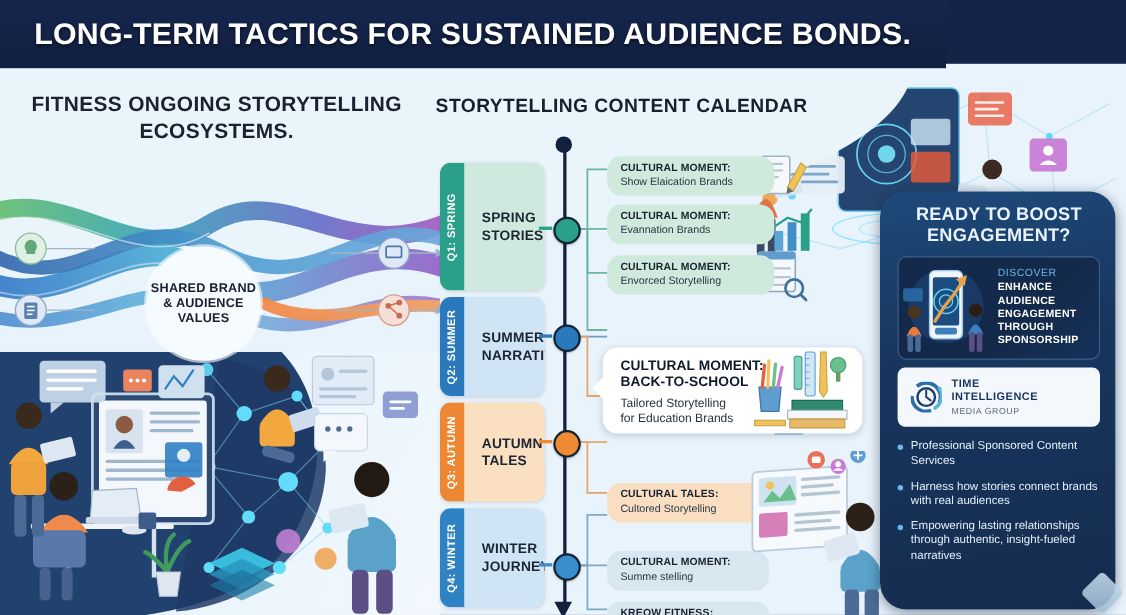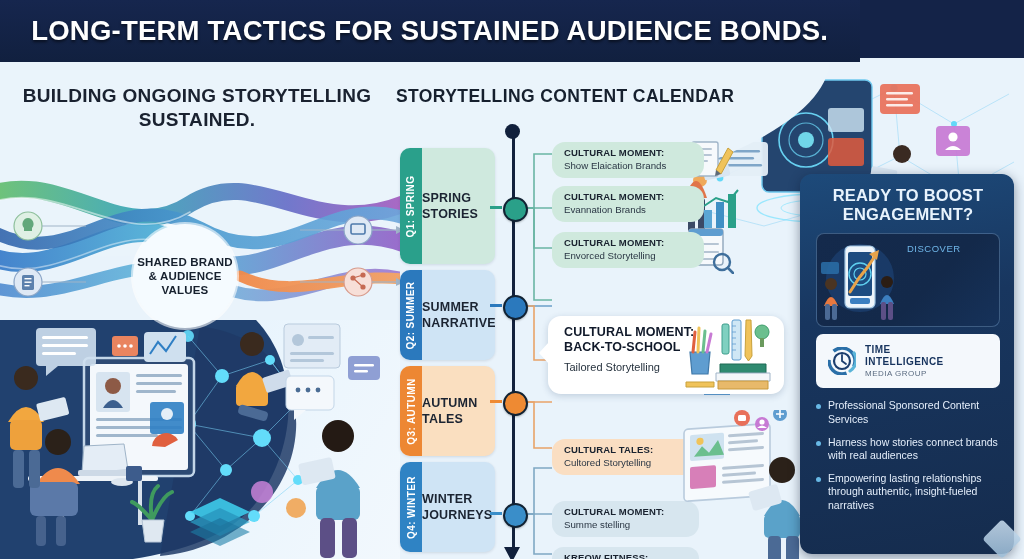--- a/index.html
+++ b/index.html
@@ -92,21 +92,21 @@
     box-shadow:0 1px 3px rgba(20,40,70,.13);
   }
   .q-tab{
     width:22px;display:flex;align-items:center;justify-content:center;flex:0 0 22px;
   }
   .q-tab span{
     transform:rotate(-90deg);white-space:nowrap;color:#fff;
     font-size:10px;font-weight:bold;letter-spacing:.4px;
   }
   .q-body{
-    flex:1;display:flex;align-items:center;padding-left:0;
+    flex:1;display:flex;align-items:center;padding-left:16px;
   }
   .q-body span{
     color:#1b2432;font-size:12.5px;font-weight:bold;line-height:1.3;letter-spacing:.2px;
   }
 
   .node-dot{
     position:absolute;width:21px;height:21px;border-radius:50%;
     border:2px solid #123;z-index:7;box-shadow:0 1px 2px rgba(0,0,0,.25);
   }
   .stub-l{position:absolute;height:3px;z-index:4;}
@@ -137,21 +137,21 @@
   #big-card .notch{
     position:absolute;left:-9px;top:26px;width:0;height:0;
     border-top:11px solid transparent;border-bottom:11px solid transparent;
     border-right:10px solid #ffffff;
   }
 
   
   #cta{
     position:absolute;left:800px;top:116px;width:214px;height:380px;
     background:linear-gradient(170deg,#1d4a7a 0%,#18365f 36%,#152c4e 100%);
-    border-radius:12px;z-index:20;
+    border-radius:24px;z-index:20;
     box-shadow:0 3px 12px rgba(10,25,50,.45);
     padding:12px 14px 0 16px;box-sizing:border-box;
   }
   #cta-title{
     color:#e8f3fd;font-size:16.5px;font-weight:bold;line-height:1.16;
     letter-spacing:.2px;text-align:center;
   }
   #promo{
     margin-top:9px;height:92px;border-radius:8px;overflow:hidden;position:relative;
     background:linear-gradient(135deg,#142a4c 0%,#13294a 60%,#16325a 100%);
@@ -268,21 +268,21 @@
           <path d="M307,142 q11,-36 22,0 z" fill="#e8913f"></path>
           <rect x="310" y="142" width="7" height="34" rx="3" fill="#4a5a76"></rect>
           <rect x="320" y="142" width="7" height="34" rx="3" fill="#4a5a76"></rect>
           <rect x="288" y="108" width="26" height="15" rx="2" fill="#d9e6f2" transform="rotate(10 288 108)"></rect>
         </g>
       </svg>
     </div>
 
     <div id="white-sweep"></div>
 
-    <div id="left-title">BUILDING ONGOING STORYTELLING SUSTAINED.</div>
+    <div id="left-title">FITNESS ONGOING STORYTELLING ECOSYSTEMS.</div>
 
     <div id="weave">
       <svg width="400" height="185">
         <defs>
           <linearGradient id="g1" x1="0" y1="0" x2="1" y2="0">
             <stop offset="0%" stop-color="#6ec36a"></stop>
               <stop offset="35%" stop-color="#3fa8b8"></stop>
             <stop offset="70%" stop-color="#6b72c9"></stop>
               <stop offset="100%" stop-color="#b05fc0"></stop>
           </linearGradient>
@@ -587,20 +587,21 @@
         </g>
       <circle cx="36" cy="36" r="8" fill="none" stroke="#3f6f9c" stroke-width="2.4"></circle>
       <path d="M42,42 L47,47" stroke="#3f6f9c" stroke-width="2.6" stroke-linecap="round"></path>
     </svg>
 
     <div id="big-card">
       <div class="notch"></div>
       <div class="bc-title">CULTURAL MOMENT:</div>
       <div class="bc-title">BACK-TO-SCHOOL</div>
       <div class="bc-sub">Tailored Storytelling</div>
+      <div class="bc-sub" style="margin-top:0;">for Education Brands</div>
       <svg style="position:absolute;right:2px;top:2px;width:104px;height:74px;">
         <rect x="44" y="6" width="7" height="30" rx="2" fill="#7fd0c0" stroke="#3f9e8c" stroke-width="1"></rect>
         <rect x="54" y="2" width="9" height="40" rx="2" fill="#cfe7f5" stroke="#5f9dd0" stroke-width="1"></rect>
         <g stroke="#5f9dd0" stroke-width=".8">
             <path d="M54,8 h4"></path>
             <path d="M54,14 h4"></path>
             <path d="M54,20 h4"></path>
             <path d="M54,26 h4"></path>
             <path d="M54,32 h4"></path>
           </g>
@@ -713,20 +714,21 @@
             <g>
               <circle cx="70" cy="48" r="6" fill="#2b1d14"></circle>
               <path d="M63,70 q7,-18 14,0 z" fill="#3c7fc0"></path>
               <rect x="64" y="68" width="5" height="18" rx="2" fill="#5c4f86"></rect>
               <rect x="71" y="68" width="5" height="18" rx="2" fill="#5c4f86"></rect>
             </g>
           </svg>
         </div>
         <div id="promo-text">
           <div class="pt-1">DISCOVER</div>
+          <div class="pt-2">ENHANCE AUDIENCE ENGAGEMENT THROUGH SPONSORSHIP</div>
         </div>
       </div>
 
       <div id="logo-bar">
         <div id="logo-mark">
           <svg width="28" height="28">
             <path d="M14,1 a13,13 0 0 1 0,26 a13,13 0 0 1 0,-26" fill="none" stroke="#2a6fa8" stroke-width="3.4" stroke-dasharray="26 10"></path>
             <circle cx="14" cy="14" r="8" fill="none" stroke="#1c3e6e" stroke-width="2.2"></circle>
             <path d="M14,8 L14,14 L18,17" stroke="#1c3e6e" stroke-width="1.8" fill="none" stroke-linecap="round"></path>
             <path d="M26,6 a13,13 0 0 1 -4,18" fill="none" stroke="#5ab4d8" stroke-width="3.2" stroke-linecap="round"></path>

